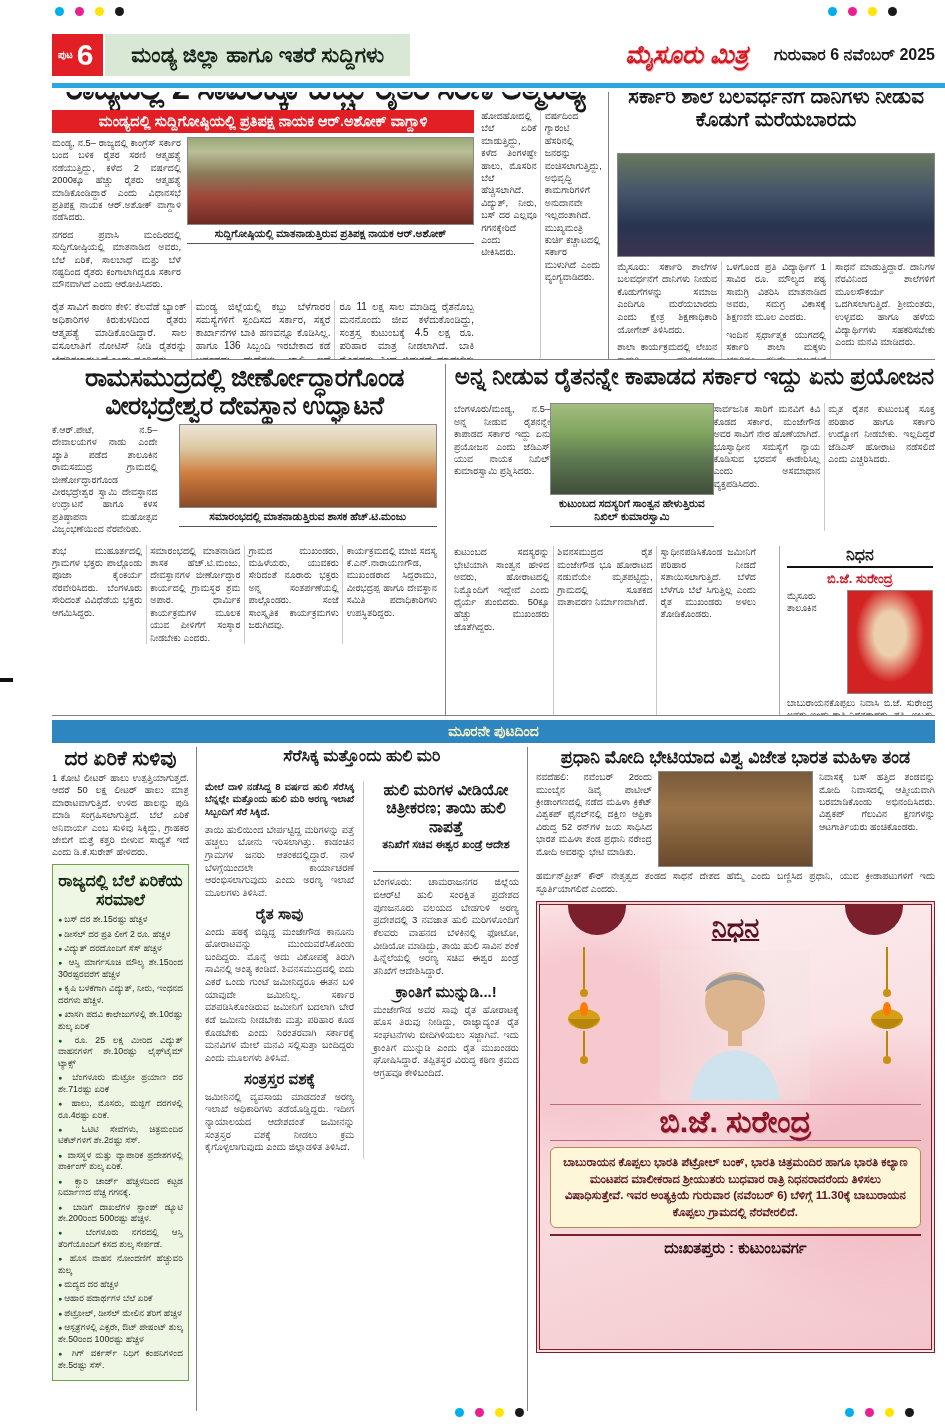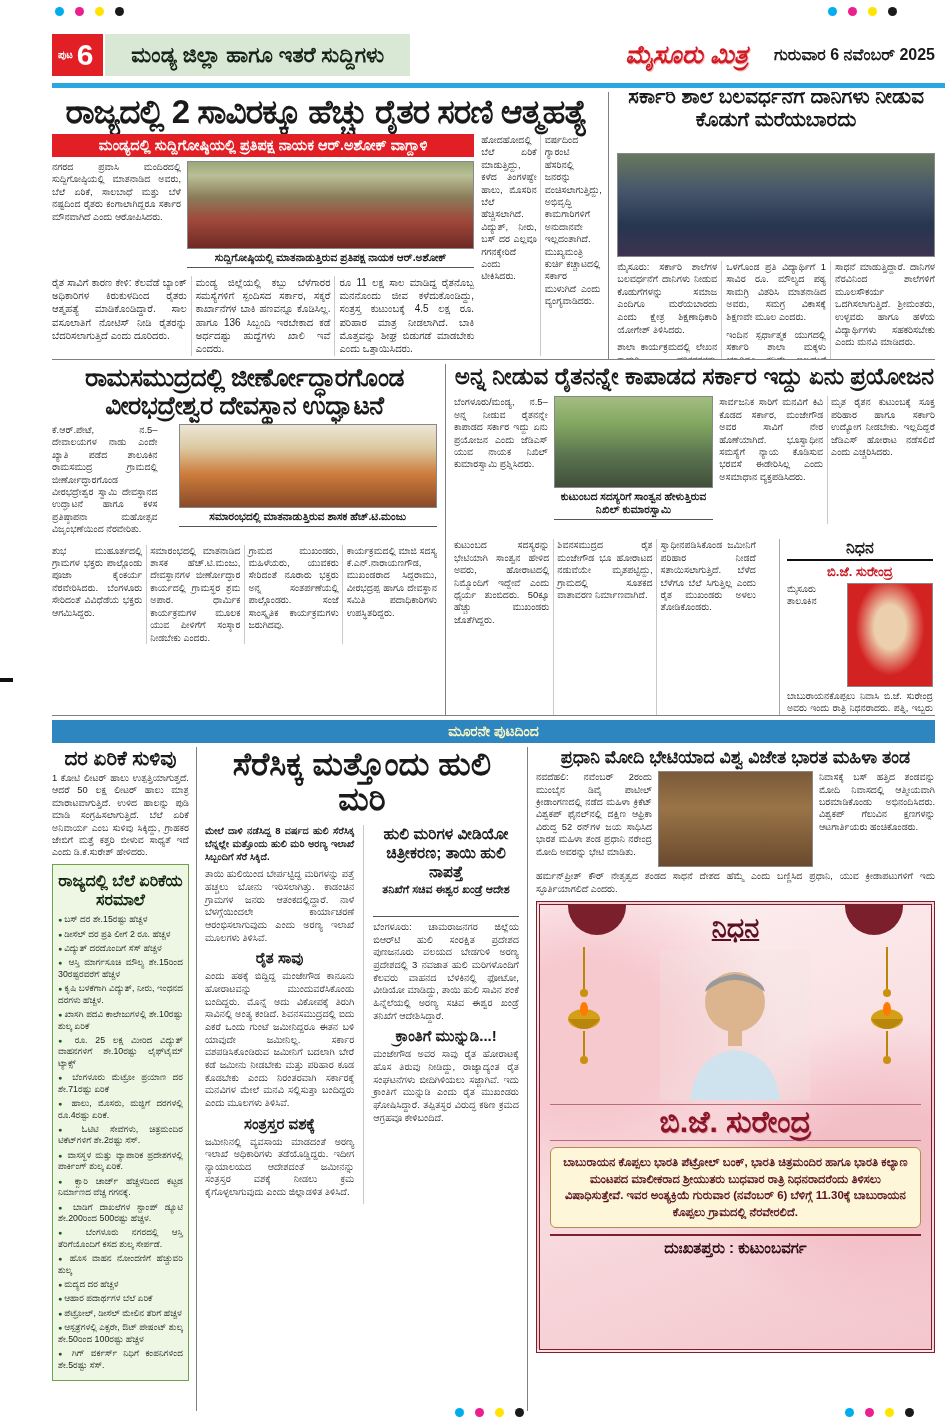--- a/index.html
+++ b/index.html
@@ -69,21 +69,21 @@
   .temple-row{display:flex;gap:21px;margin-top:5px;}
   .temple-intro{width:29%;}
   .temple-intro p{font-size:9.4px;}
   .temple-photo-wrap{width:71%;}
   .ph-temple{height:84px;background:linear-gradient(180deg,#ece6d6 0%,#dcc9a2 28%,#cd7c3c 60%,#8a4a28 100%);}
   .temple-body{margin-top:4px;column-count:4;column-gap:8px;column-rule:1px solid #c9c9c9;}
   .temple-body p{font-size:9.4px;}
 
   .farmer-story{width:55.5%;border-left:1.5px solid #808080;padding-left:8px;overflow:hidden;}
   .farmer-headline{font-size:23px;font-weight:bold;text-align:center;line-height:1.1;}
-  .farmer-row{display:flex;gap:6px;margin-top:7px;}
+  .farmer-row{display:flex;gap:0;margin-top:14px;}
   .farmer-left{width:20%;} .farmer-left p{font-size:9.4px;}
   .farmer-photo-wrap{width:34%;}
   .ph-condole{height:92px;background:linear-gradient(180deg,#a3bd80 0%,#7fa55e 32%,#5b7550 64%,#404f3a 100%);}
   .farmer-side{width:46%;column-count:2;column-gap:8px;column-rule:1px solid #c9c9c9;}
   .farmer-side p{font-size:9.4px;}
   .farmer-bottom-row{display:flex;gap:23px;margin-top:15px;}
   .farmer-below{width:66%;column-count:3;column-gap:8px;column-rule:1px solid #c9c9c9;}
   .farmer-below p{font-size:9.4px;}
 
   .mini-obit{width:34%;border-left:1px solid #aaa;padding:0 2px 0 7px;overflow:hidden;}
@@ -104,21 +104,21 @@
   .price-headline{font-size:20px;font-weight:bold;text-align:center;line-height:1.1;margin-bottom:3px;}
   .price-col .intro p{font-size:9.4px;}
   .green-box{border:1.5px solid var(--green-box-border);background:var(--green-box-bg);
              padding:6px 5px;margin-top:4px;}
   .green-box-title{font-size:16px;font-weight:bold;text-align:center;line-height:1.2;margin-bottom:5px;color:#12230f;}
   .green-box li{list-style:none;font-size:8.8px;line-height:1.3;margin-bottom:3px;text-align:justify;}
   .green-box li::before{content:"● ";color:#1d5a1d;font-size:7px;}
 
   .tiger-col{width:37.6%;border-left:1px solid #808080;border-right:1px solid #808080;
              padding:0 8px;overflow:hidden;}
-  .tiger-headline{font-size:32px;font-weight:bold;text-align:center;line-height:1.1;margin-bottom:8px;}
+  .tiger-headline{font-size:16px;font-weight:bold;text-align:center;line-height:1.1;margin-bottom:16px;}
   .tiger-cols{display:flex;gap:9px;}
   .tiger-left{width:49%;} .tiger-right{width:51%;border-left:1px solid #c9c9c9;padding-left:9px;}
   .tiger-col p{font-size:9.6px;line-height:1.32;text-align:justify;margin-bottom:5px;}
   .tiger-lead p:first-child{font-weight:bold;}
   .subhead{font-size:15px;font-weight:bold;text-align:center;margin:4px 0 3px;}
   .video-box-title{font-size:15.5px;font-weight:bold;text-align:center;line-height:1.2;}
   .video-box-sub{font-size:11px;font-weight:bold;text-align:center;border-bottom:1px solid #555;
                  padding-bottom:20px;margin:2px 0 4px;}
 
   .modi-col{width:46.1%;padding-left:8px;overflow:hidden;}
@@ -196,20 +196,21 @@
   <div class="blue-rule"></div>
 
   <div class="row1">
     <div class="main-story body-copy">
       <div class="main-headline">ರಾಜ್ಯದಲ್ಲಿ 2 ಸಾವಿರಕ್ಕೂ ಹೆಚ್ಚು ರೈತರ ಸರಣಿ ಆತ್ಮಹತ್ಯೆ</div>
       <div class="main-cols">
         <div class="main-left">
           <div class="kicker">ಮಂಡ್ಯದಲ್ಲಿ ಸುದ್ದಿಗೋಷ್ಠಿಯಲ್ಲಿ ಪ್ರತಿಪಕ್ಷ ನಾಯಕ ಆರ್.ಅಶೋಕ್ ವಾಗ್ದಾಳಿ</div>
           <div class="main-photo-row">
             <div class="main-intro">
+                <p>ಮಂಡ್ಯ, ನ.5– ರಾಜ್ಯದಲ್ಲಿ ಕಾಂಗ್ರೆಸ್ ಸರ್ಕಾರ ಬಂದ ಬಳಿಕ ರೈತರ ಸರಣಿ ಆತ್ಮಹತ್ಯೆ ನಡೆಯುತ್ತಿದ್ದು, ಕಳೆದ 2 ವರ್ಷದಲ್ಲಿ 2000ಕ್ಕೂ ಹೆಚ್ಚು ರೈತರು ಆತ್ಮಹತ್ಯೆ ಮಾಡಿಕೊಂಡಿದ್ದಾರೆ ಎಂದು ವಿಧಾನಸಭೆ ಪ್ರತಿಪಕ್ಷ ನಾಯಕ ಆರ್.ಅಶೋಕ್ ವಾಗ್ದಾಳಿ ನಡೆಸಿದರು.</p>
                 <p>ನಗರದ ಪ್ರವಾಸಿ ಮಂದಿರದಲ್ಲಿ ಸುದ್ದಿಗೋಷ್ಠಿಯಲ್ಲಿ ಮಾತನಾಡಿದ ಅವರು, ಬೆಲೆ ಏರಿಕೆ, ಸಾಲಬಾಧೆ ಮತ್ತು ಬೆಳೆ ನಷ್ಟದಿಂದ ರೈತರು ಕಂಗಾಲಾಗಿದ್ದರೂ ಸರ್ಕಾರ ಮೌನವಾಗಿದೆ ಎಂದು ಆರೋಪಿಸಿದರು.</p>
               </div>
             <div class="main-photo-wrap">
               <div class="ph ph-press"></div>
               <div class="caption">ಸುದ್ದಿಗೋಷ್ಠಿಯಲ್ಲಿ ಮಾತನಾಡುತ್ತಿರುವ ಪ್ರತಿಪಕ್ಷ ನಾಯಕ ಆರ್.ಅಶೋಕ್</div>
             </div>
           </div>
           <div class="main-below">
               <p>ರೈತ ಸಾವಿಗೆ ಕಾರಣ ಕೇಳಿ: ಕೆಲವೆಡೆ ಬ್ಯಾಂಕ್ ಅಧಿಕಾರಿಗಳ ಕಿರುಕುಳದಿಂದ ರೈತರು ಆತ್ಮಹತ್ಯೆ ಮಾಡಿಕೊಂಡಿದ್ದಾರೆ. ಸಾಲ ವಸೂಲಾತಿಗೆ ನೋಟಿಸ್ ನೀಡಿ ರೈತರನ್ನು ಬೆದರಿಸಲಾಗುತ್ತಿದೆ ಎಂದು ದೂರಿದರು.</p>
               <p>ಮಂಡ್ಯ ಜಿಲ್ಲೆಯಲ್ಲಿ ಕಬ್ಬು ಬೆಳೆಗಾರರ ಸಮಸ್ಯೆಗಳಿಗೆ ಸ್ಪಂದಿಸದ ಸರ್ಕಾರ, ಸಕ್ಕರೆ ಕಾರ್ಖಾನೆಗಳ ಬಾಕಿ ಹಣವನ್ನೂ ಕೊಡಿಸಿಲ್ಲ. ಹಾಗೂ 136 ಸಿಬ್ಬಂದಿ ಇರಬೇಕಾದ ಕಡೆ ಅರ್ಧದಷ್ಟು ಹುದ್ದೆಗಳು ಖಾಲಿ ಇವೆ ಎಂದರು.</p>

